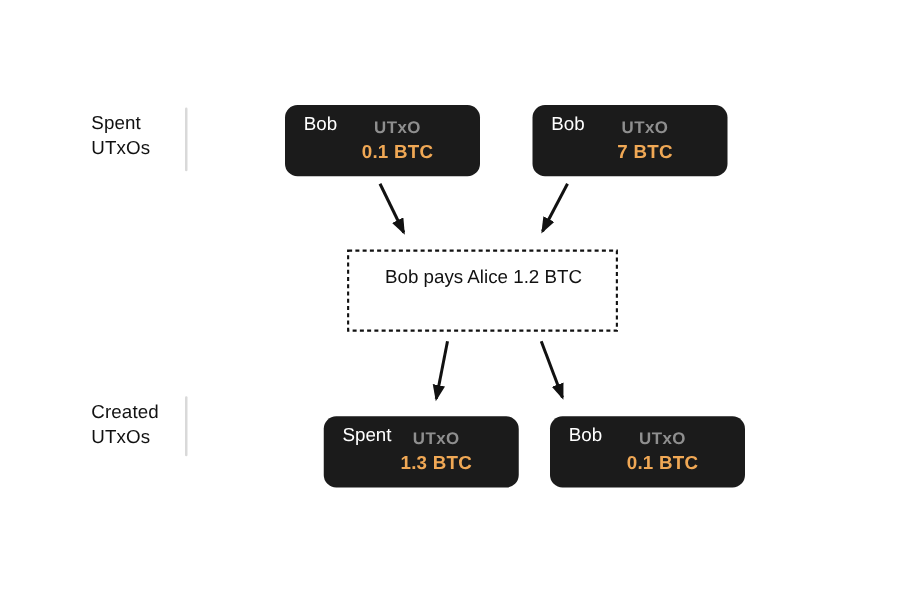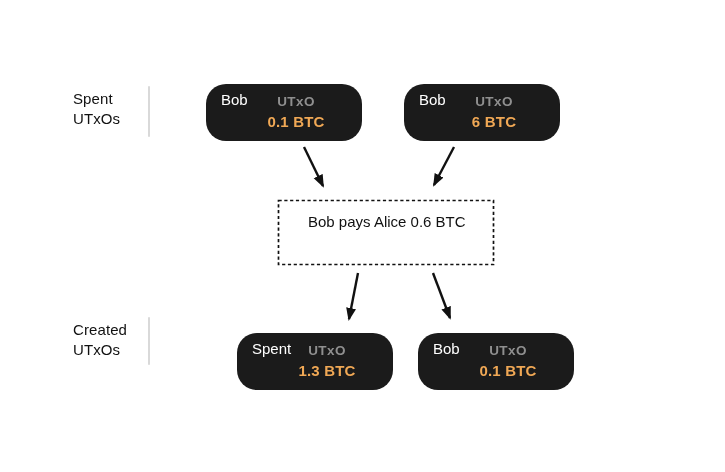--- a/index.html
+++ b/index.html
@@ -36,21 +36,22 @@
     position: absolute;
     width: 2px;
     background: var(--divider);
     border-radius: 1px;
   }
   .utxo-box {
     position: absolute;
     width: 156px;
     height: 57px;
     background: var(--box-bg);
-    border-radius: 20px;
+    border-radius: 10px;
+    margin-left: 22px;
   }
   .utxo-box .owner {
     position: absolute;
     top: 7px;
     left: 15px;
     font-size: 15px;
     font-weight: 500;
     color: var(--name-text);
   }
   .utxo-box .col {
@@ -129,26 +130,26 @@
     <div class="col">
       <span class="tag">UTxO</span>
       <span class="value">0.1 BTC</span>
     </div>
   </div>
 
   <div class="utxo-box" style="left:404px; top:84px;">
     <span class="owner">Bob</span>
     <div class="col">
       <span class="tag">UTxO</span>
-      <span class="value">6 BTC</span>
+      <span class="value">7 BTC</span>
     </div>
   </div>
 
   <div class="tx-box">
-    <div>Bob pays Alice 0.6 BTC</div>
+    <div>Bob pays Alice 1.2 BTC</div>
   </div>
 
   <div class="utxo-box" style="left:237px; top:333px;">
     <span class="owner">Spent</span>
     <div class="col">
       <span class="tag">UTxO</span>
       <span class="value">1.3 BTC</span>
     </div>
   </div>
 

